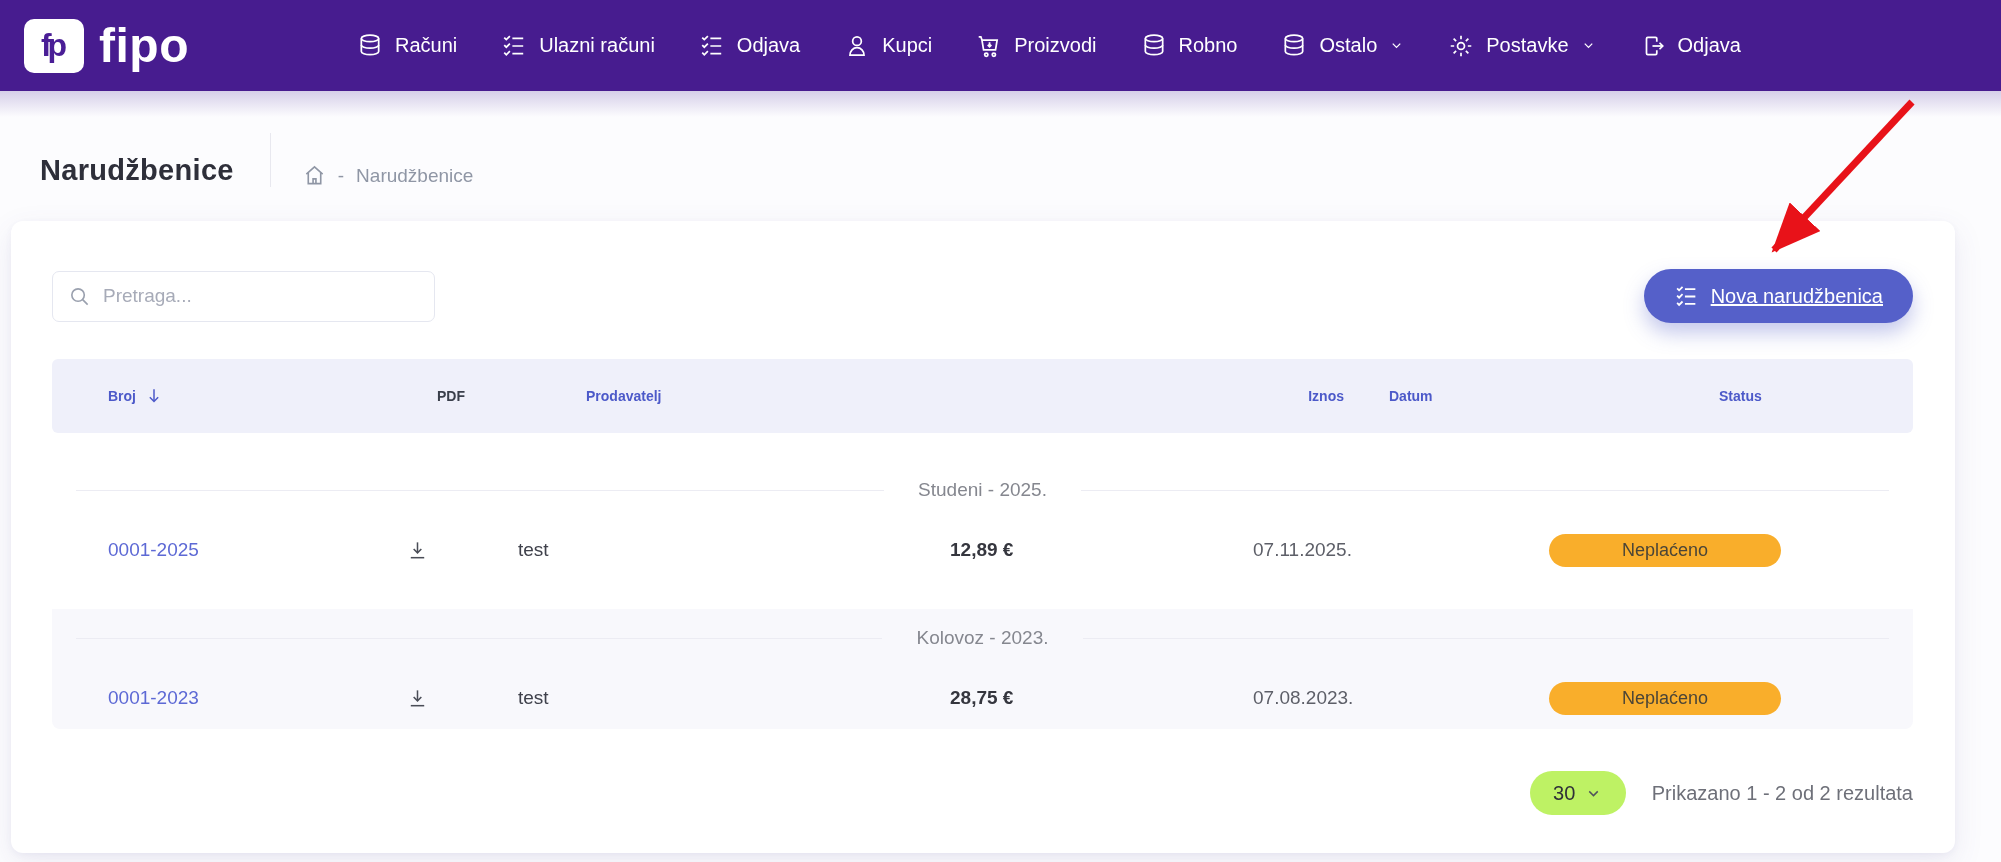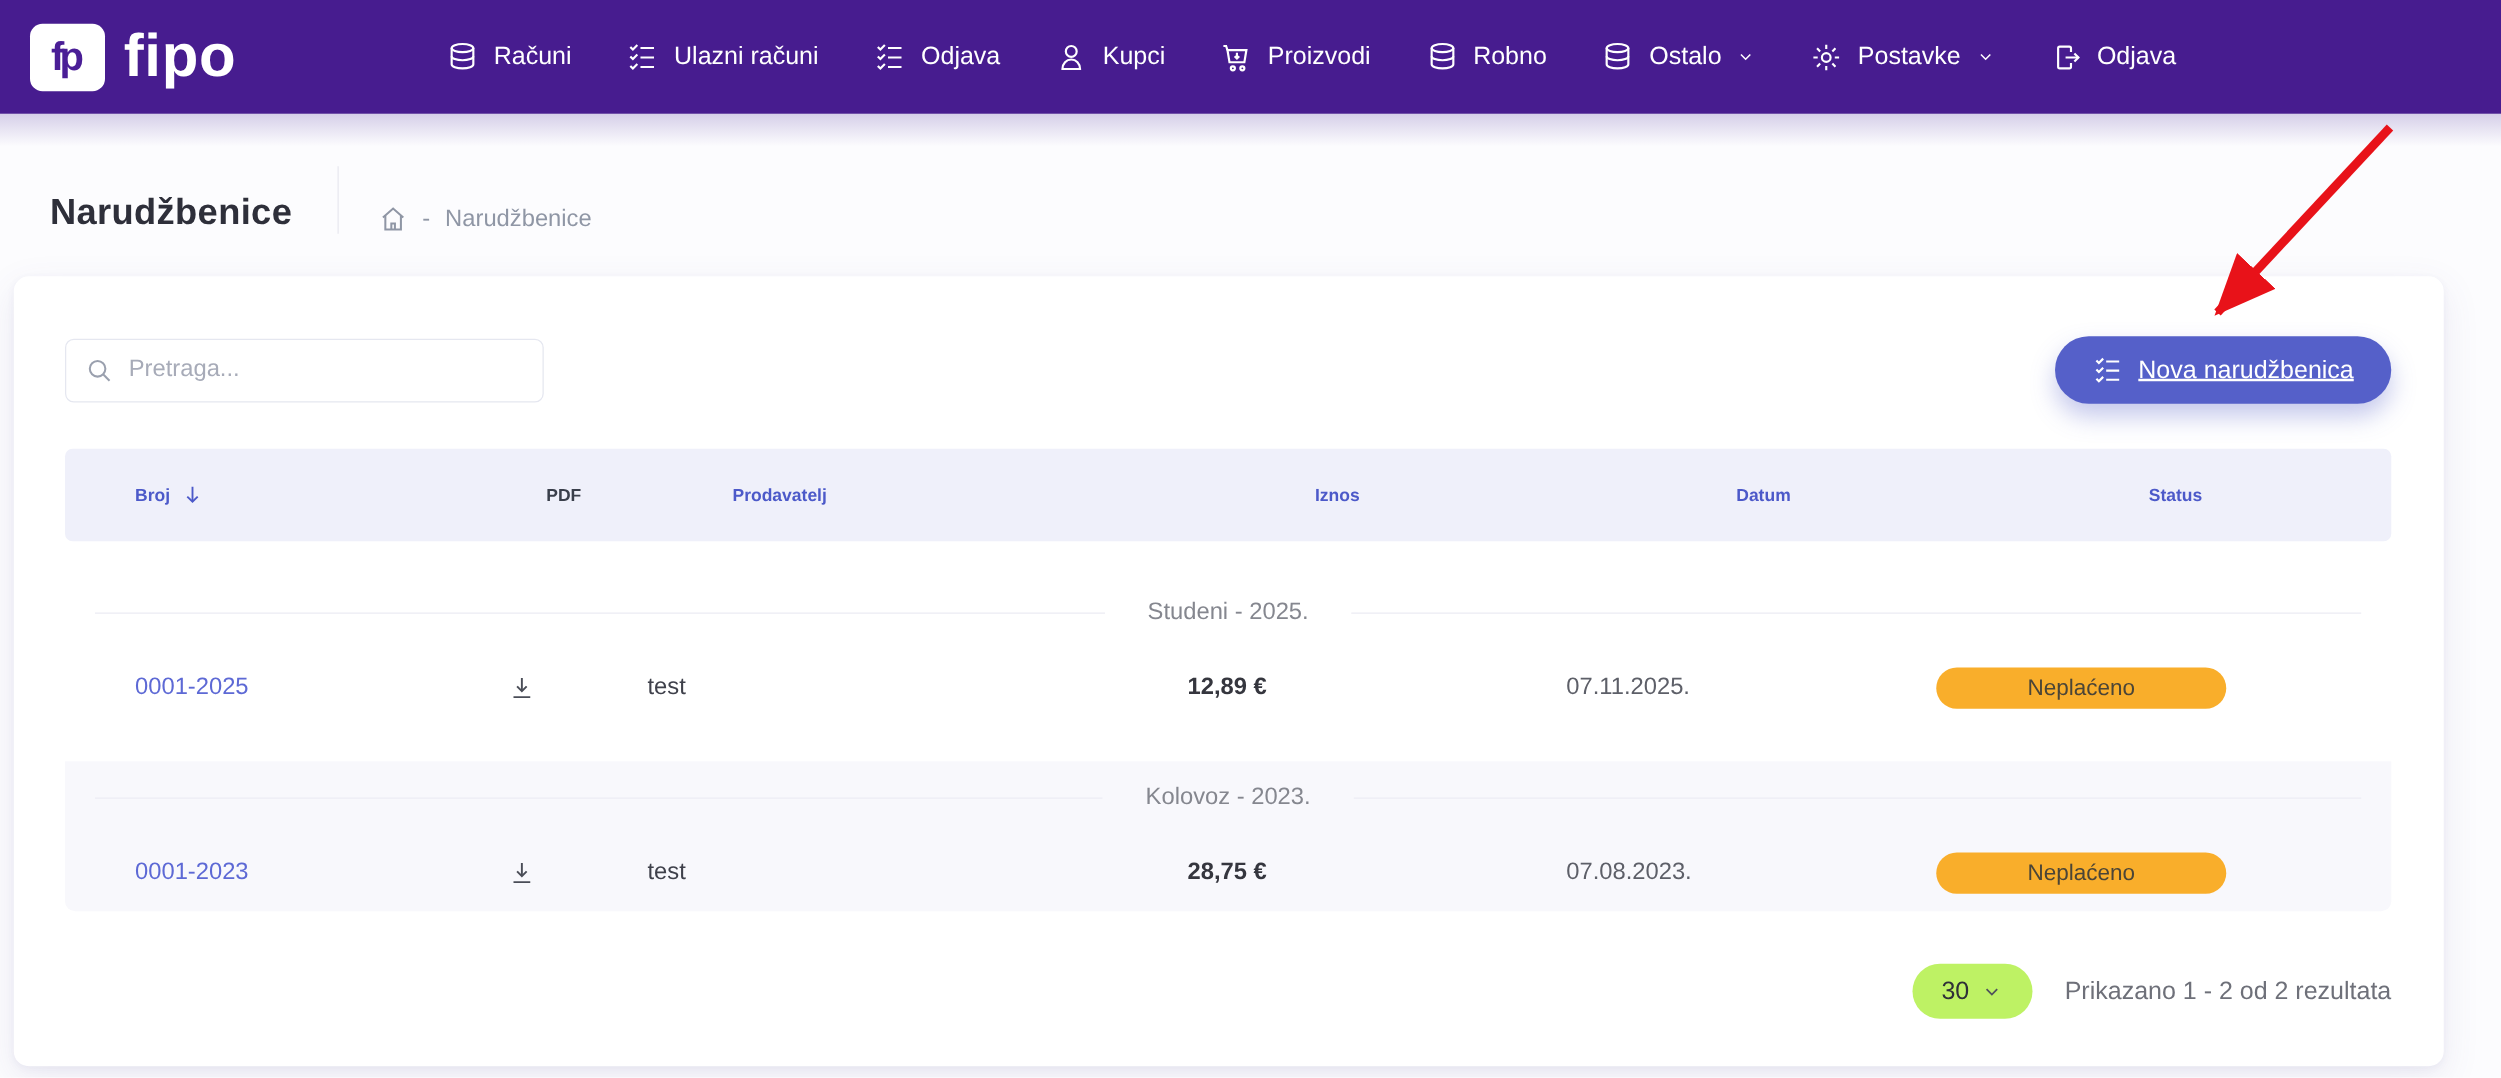--- a/index.html
+++ b/index.html
@@ -87,21 +87,21 @@
     align-items:center;
   }
   .thead {
     background:#EFF0FA; border-radius:6px; height:74px;
     font-size:14px; font-weight:bold; color:#4C59C9;gap:34px;
   }
   .th { display:flex; align-items:center; gap:8px; }
   .c1 { padding-left:56px; }
   .c2 { justify-self:center; text-align:center; }
   .c3 { padding-left:26px; }
-  .c4 { padding-left:28px; }
+  .c4 { padding-left:28px;justify-content:flex-end; }
   .c5 { padding-left:11px; }
   .c6 { padding-left:7px; }
   .th-pdf { color:#3A3F4B; }
   .sort-icon svg { stroke:#4C59C9; }
 
   .tgroup.alt { background:#F8F8FC; border-radius:0 0 8px 8px; }
   .group-row { height:58px; display:flex; align-items:center; gap:34px; padding:0 24px;margin-top:28px; }
   .group-row .line { flex:1; height:1px; background:#ECECF3; }
   .group-label { color:#85878F; font-size:19px; white-space:nowrap; }
   .trow { height:62px; font-size:19px; }

